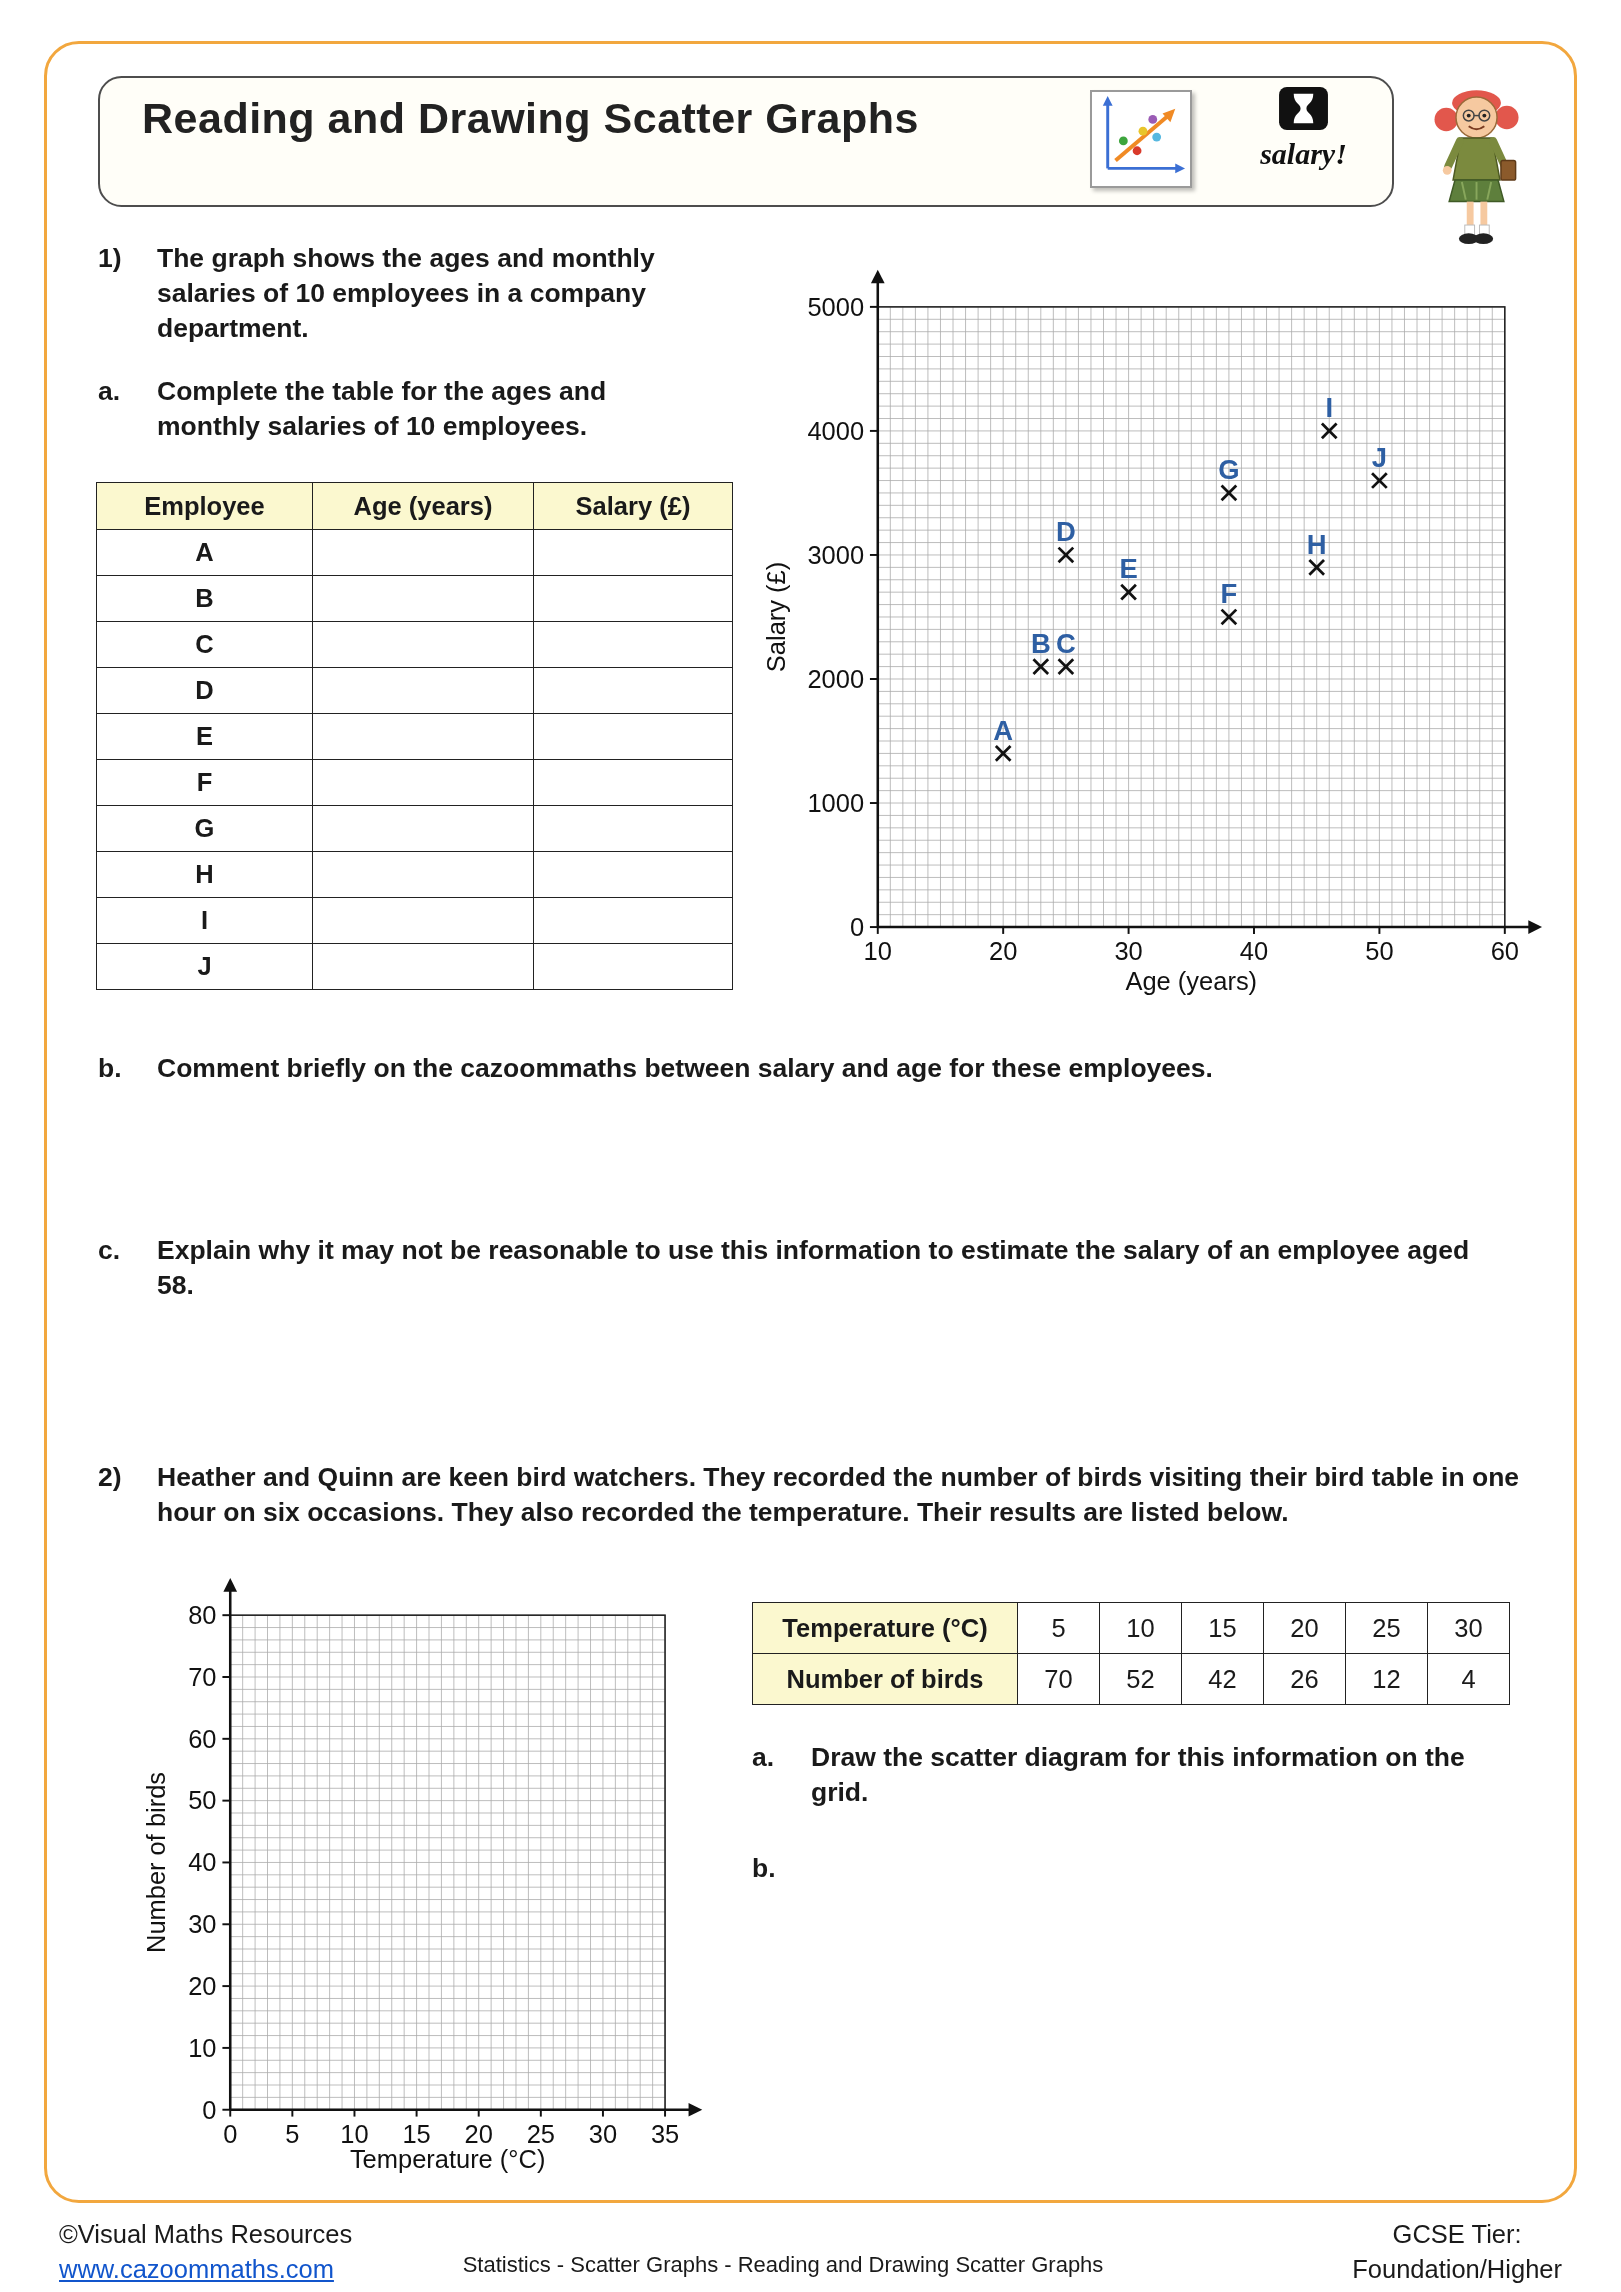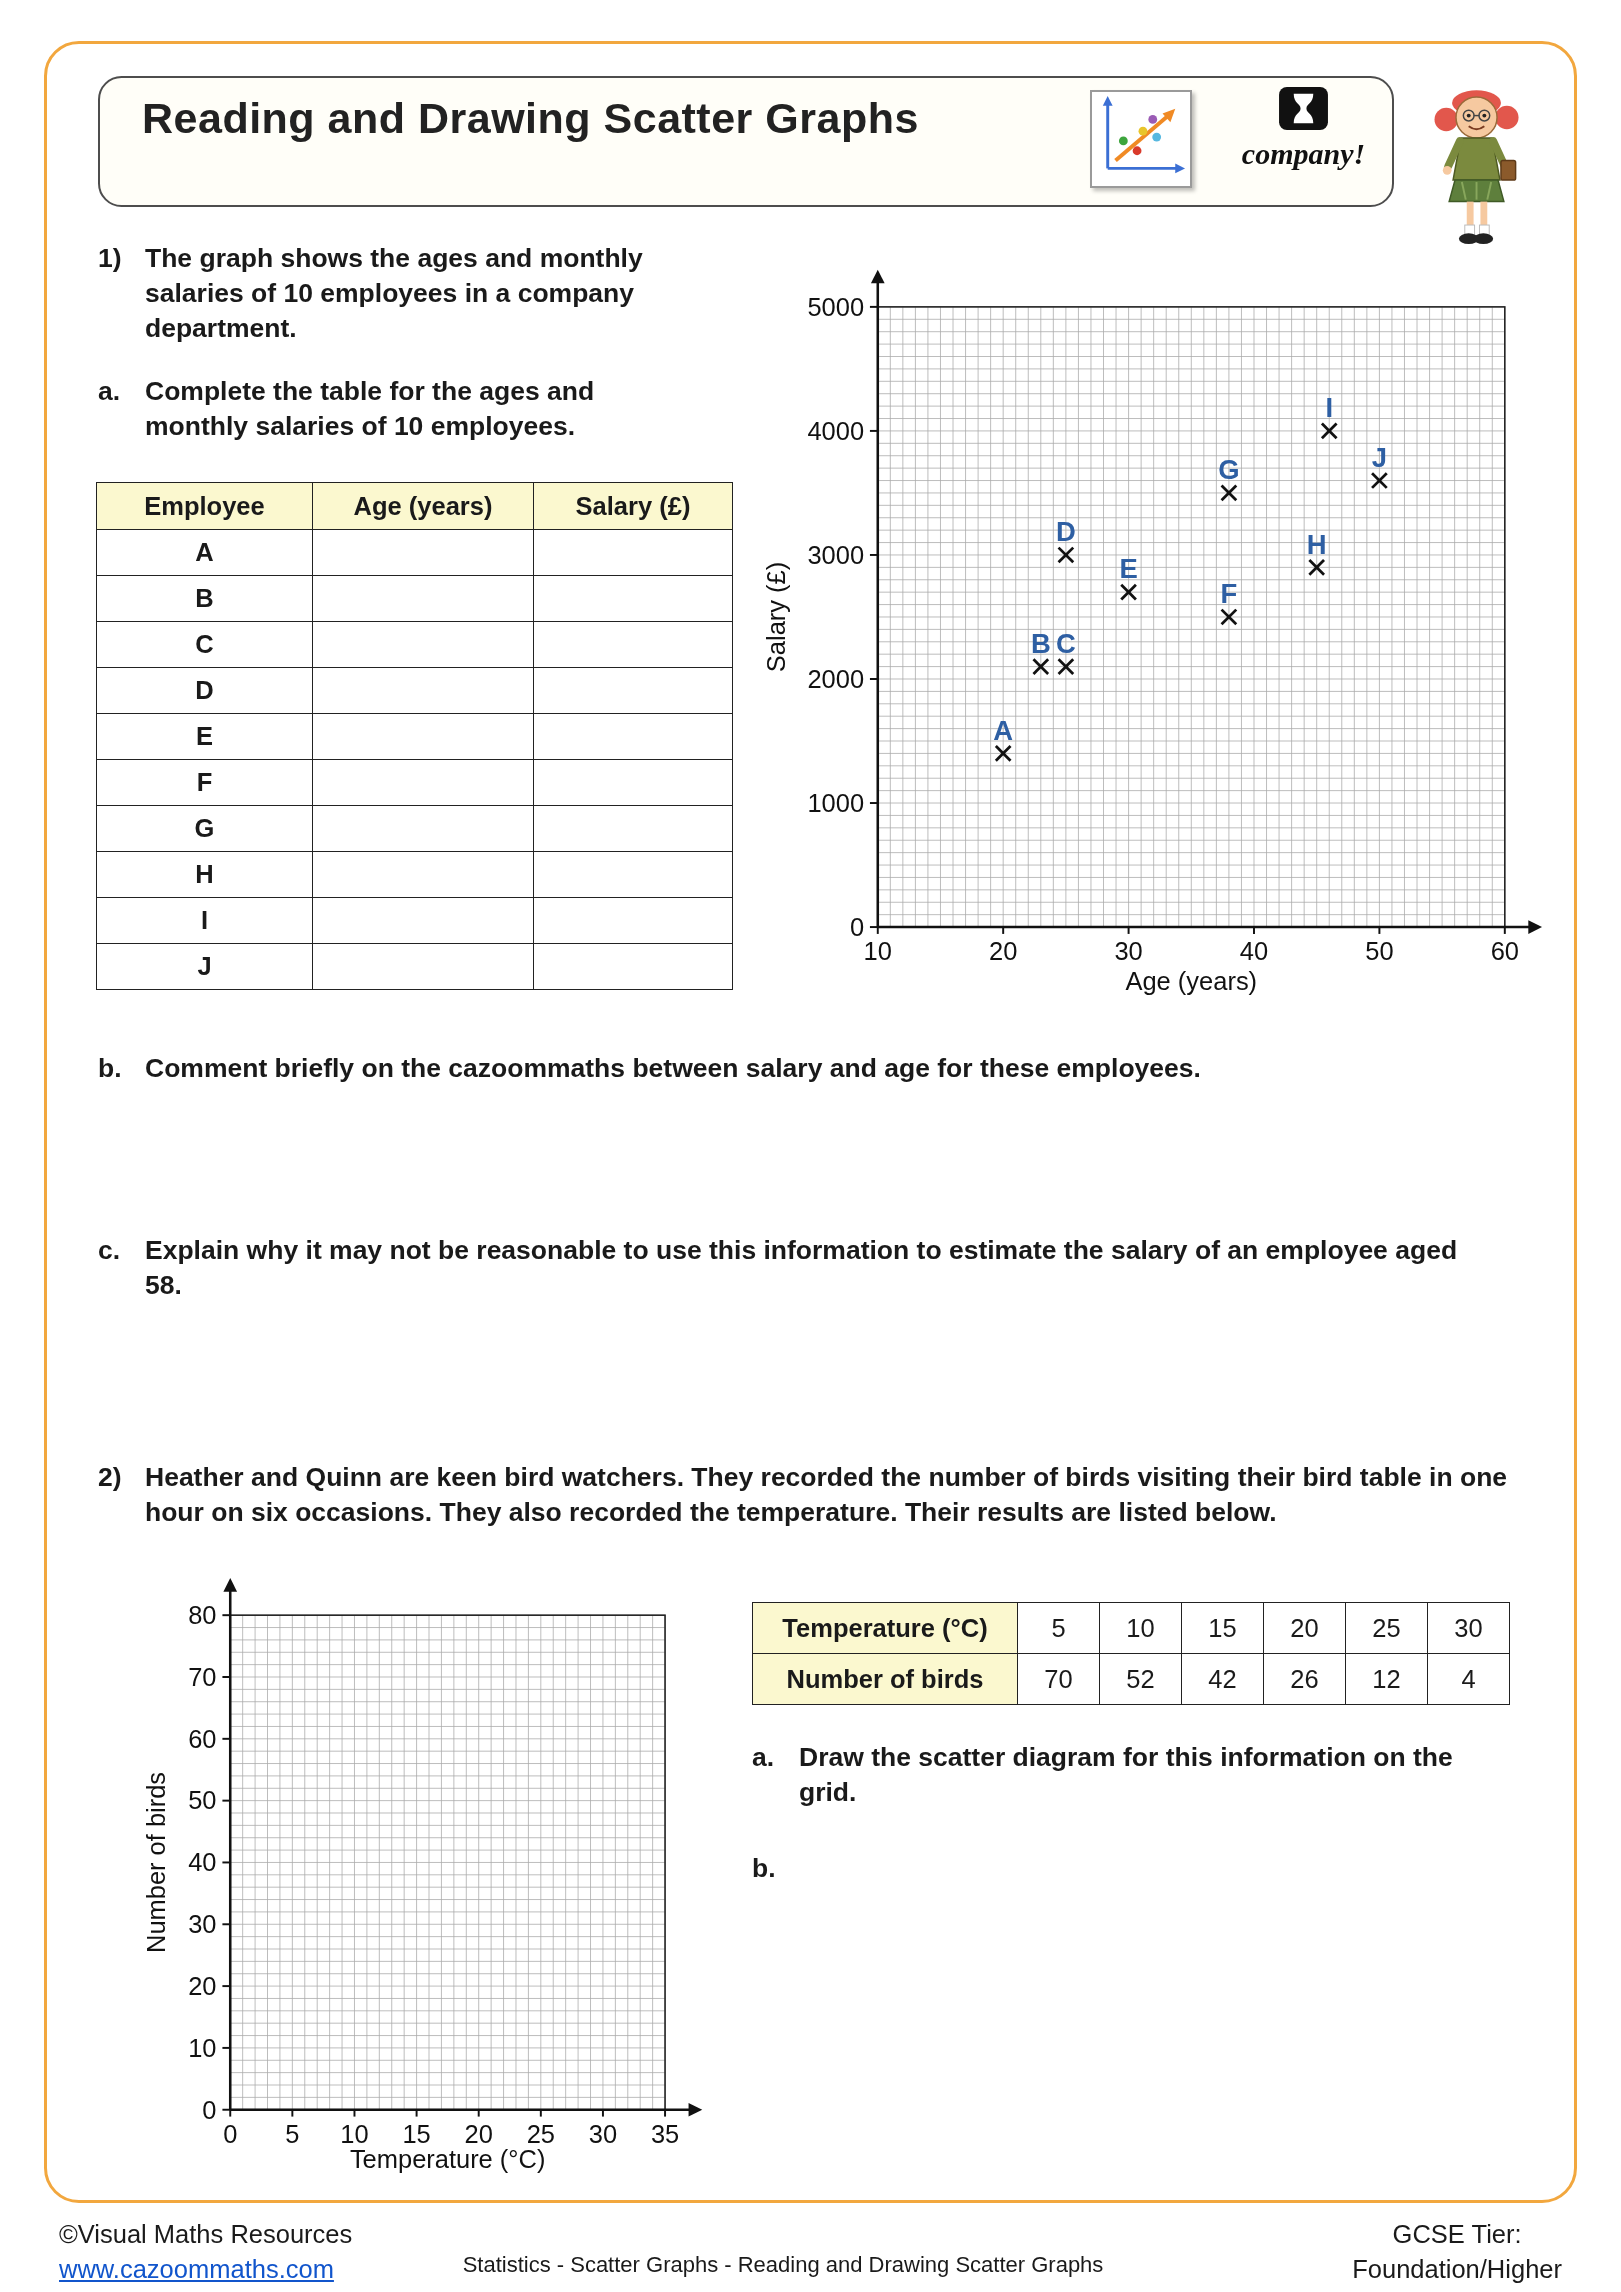--- a/index.html
+++ b/index.html
@@ -17,21 +17,21 @@
   #page-title { left:142px; top:94px; font-size:43px; font-weight:700; letter-spacing:0.5px; color:#222;text-align:center; }
   #scatter-icon-box { left:1090px; top:90px; width:102px; height:98px; background:#fff;
                       border:2px solid #9a9a9a; box-shadow:2.9px 2.9px 3.9px rgba(0,0,0,0.25); }
   #logo { left:1237px; top:86px; width:133px; text-align:center; }
   #logo-text { font-family:"Liberation Serif", serif; font-style:italic; font-weight:700;
                font-size:30px; color:#111; margin-top:2px; }
 
   
   .qrow { display:flex; }
   .qnum { flex:none; width:47px; font-size:26.5px; font-weight:700; line-height:1.32; }
-  .qtext { font-size:26.5px; font-weight:700; line-height:1.32; }
+  .qtext { font-size:26.5px; font-weight:700; line-height:1.32;margin-left:12px; }
 
   
   table { border-collapse:collapse; table-layout:fixed; }
   #employee-table { width:635px; }
   #employee-table th, #employee-table td { border:1.8px solid #222; }
   #employee-table th { background:#FBF8CF; font-size:25.5px; font-weight:700; height:47px; text-align:center; }
   #employee-table td { height:46px; font-size:25.5px; font-weight:700; text-align:center; }
   #results-table th { background:#FBF8CF; font-size:25.5px; font-weight:700; width:265px; height:51px;
                       border:1.8px solid #222; text-align:center; }
   #results-table td { width:82px; height:51px; font-size:25.5px; font-weight:400;
@@ -70,21 +70,21 @@
       <circle cx="66" cy="46" r="4.5" fill="#57B8E0"></circle>
       <circle cx="62" cy="28" r="4.5" fill="#9A5BB5"></circle>
     </svg>
   </div>
 
   <div id="logo" class="abs">
     <svg width="51" height="45" viewBox="0 0 52 46">
       <rect x="1" y="1" width="50" height="44" rx="8" fill="#111"></rect>
       <path d="M16 8 h20 c0 10 -7 10 -7 15 c0 5 7 5 7 15 h-20 c0 -10 7 -10 7 -15 c0 -5 -7 -5 -7 -15 z" fill="#fff"></path>
     </svg>
-    <div id="logo-text">company!</div>
+    <div id="logo-text">salary!</div>
   </div>
 
   <div class="abs" style="left:1413px; top:78px;">
     <svg width="129" height="169" viewBox="0 0 132 172">
       <circle cx="34" cy="42" r="12" fill="#E2574C"></circle>
       <circle cx="96" cy="40" r="12" fill="#E2574C"></circle>
       <ellipse cx="65" cy="25" rx="25" ry="13" fill="#E2574C"></ellipse>
       <circle cx="65" cy="40" r="21" fill="#F6C9A0" stroke="#9a6a3a" stroke-width="1.5"></circle>
       <circle cx="57" cy="38" r="5.5" fill="none" stroke="#444" stroke-width="1.5"></circle>
       <circle cx="73" cy="38" r="5.5" fill="none" stroke="#444" stroke-width="1.5"></circle>

